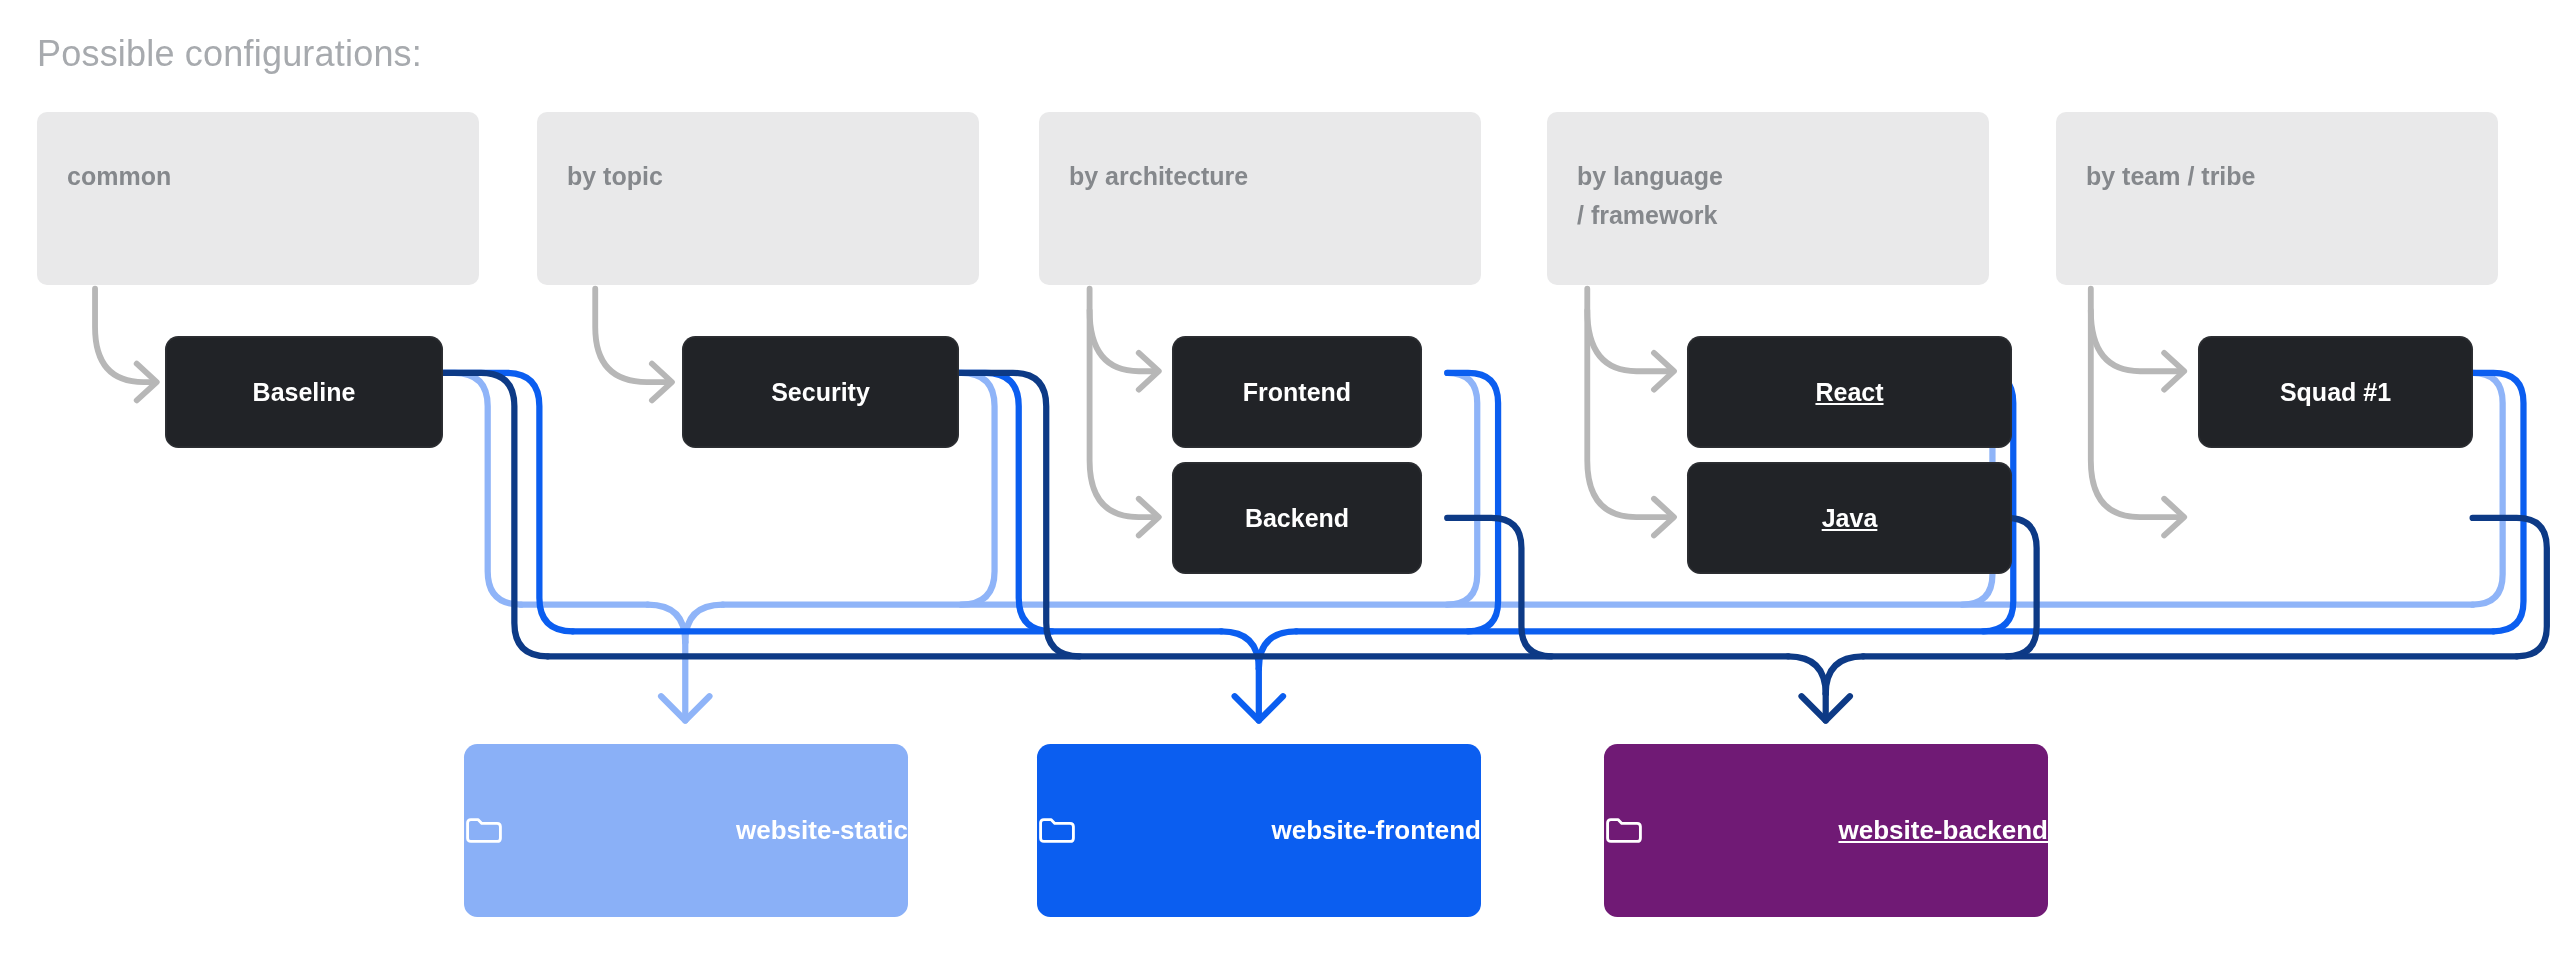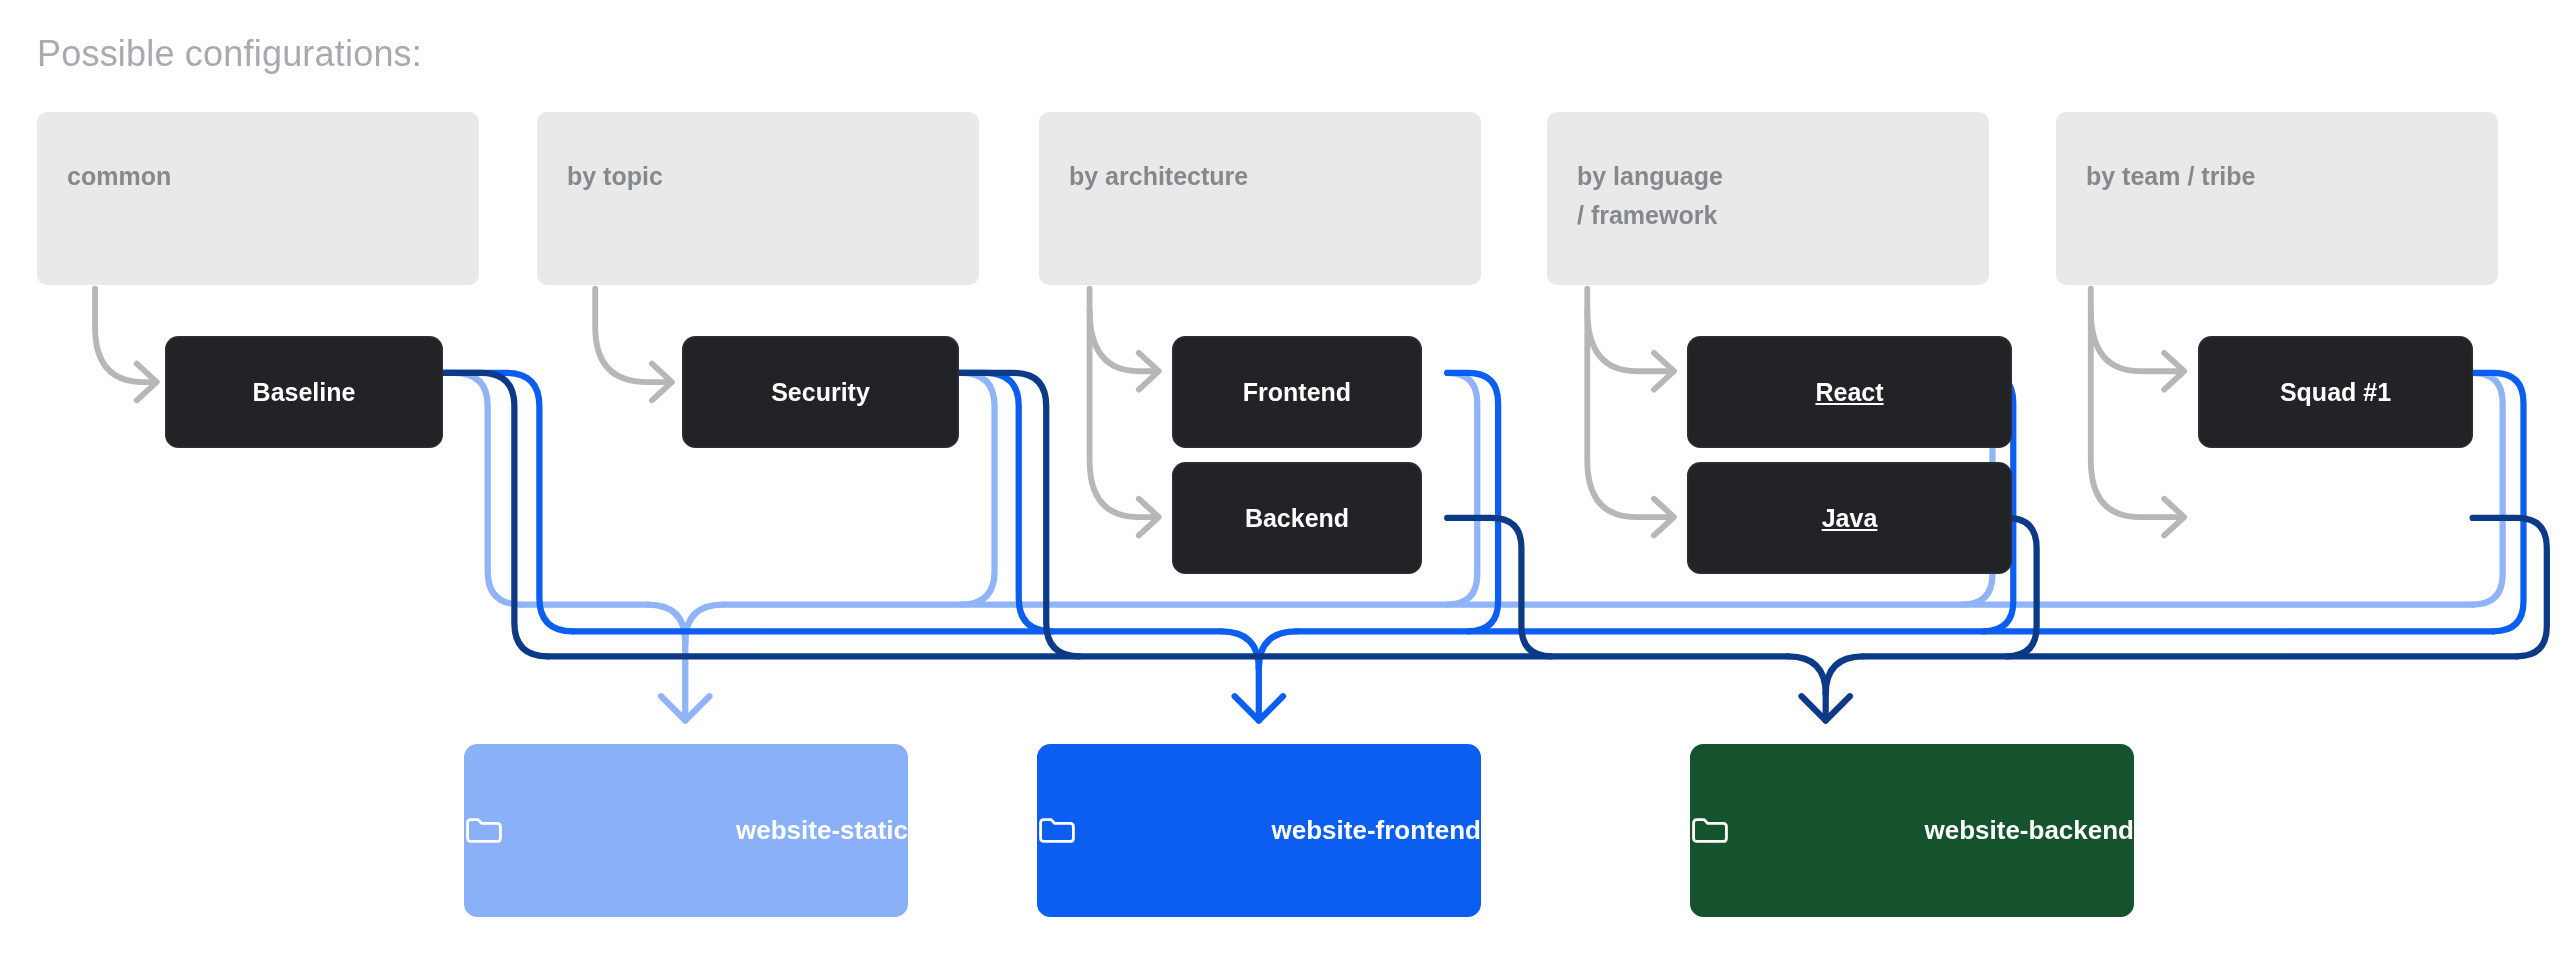--- a/index.html
+++ b/index.html
@@ -16,21 +16,21 @@
   .row-top{top:317px;margin-top:19px;} .row-bot{top:462px;}
   .b-baseline{left:165px;width:278px;}
   .b-security{left:682px;width:277px;}
   .b-frontend,.b-backend{left:1172px;width:250px;}
   .b-react,.b-java{left:1687px;width:325px;text-decoration:underline;}
   .b-squad1,.b-squad2{left:2198px;width:275px;}
   .repo{position:absolute;top:744px;width:444px;height:173px;border-radius:13.3px;color:#ffffff;
         font-size:26px;font-weight:700;display:flex;align-items:center;justify-content:space-between;gap:20px;}
   .r-static{left:464px;background:#8ab0f7;}
   .r-frontend{left:1037px;background:#0b5ef0;}
-  .r-backend{left:1690px;background:#14532d;}
+  .r-backend{left:1604px;background:#701a75;text-decoration:underline;}
   .folder{flex:0 0 auto;display:block;}
   svg path{fill:none;stroke-linecap:round;stroke-linejoin:round;}
   .gray{stroke:#b7b7b7;stroke-width:7px;}
   .lt{stroke:#8fb4f8;stroke-width:7.5px;}
   .br{stroke:#0b5ef0;stroke-width:7.5px;}
   .nv{stroke:#0d3a86;stroke-width:7.5px;}
 </style>
 </head>
 <body>
 

